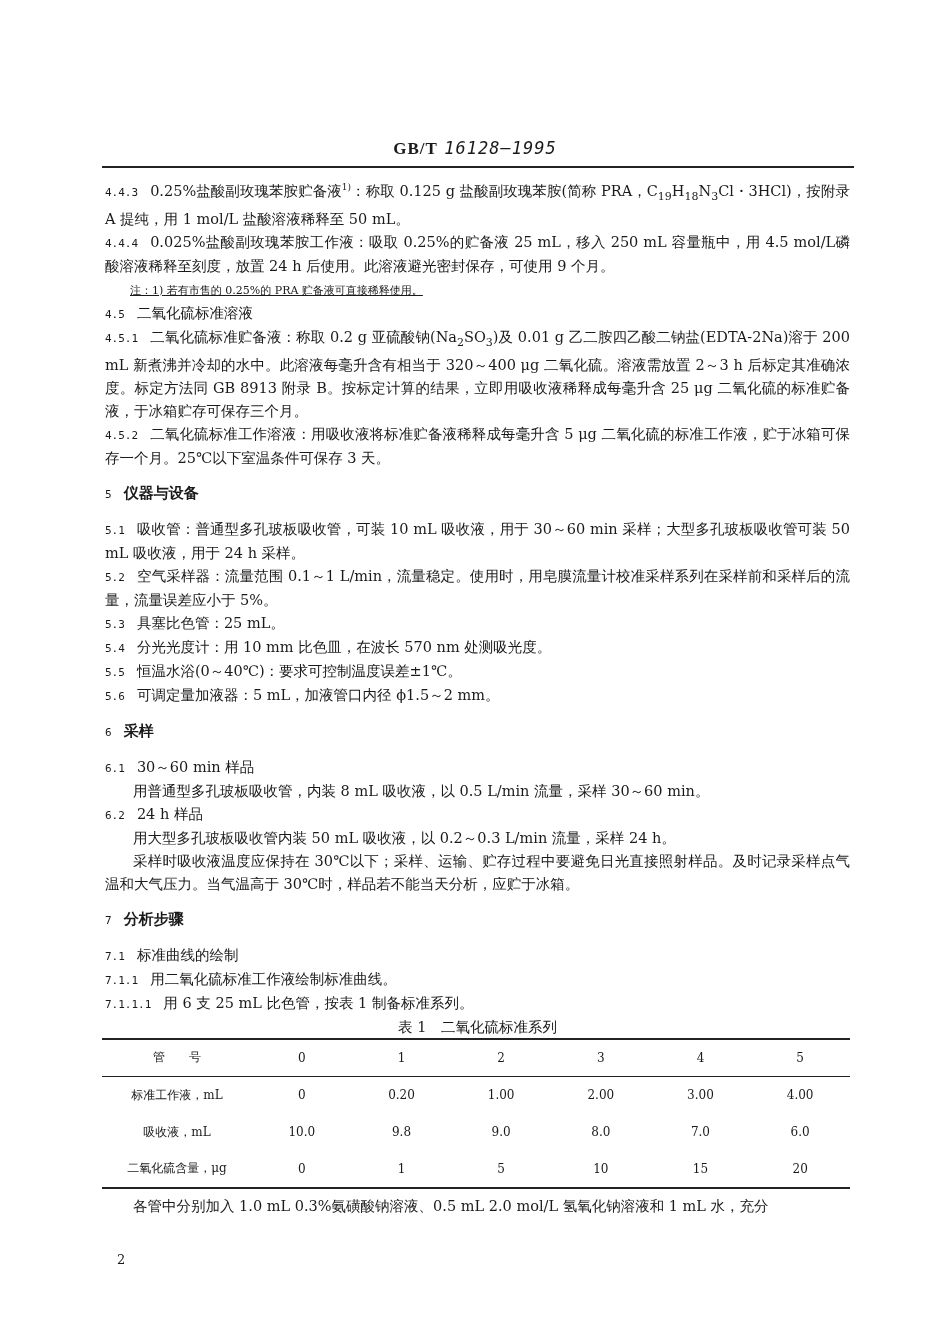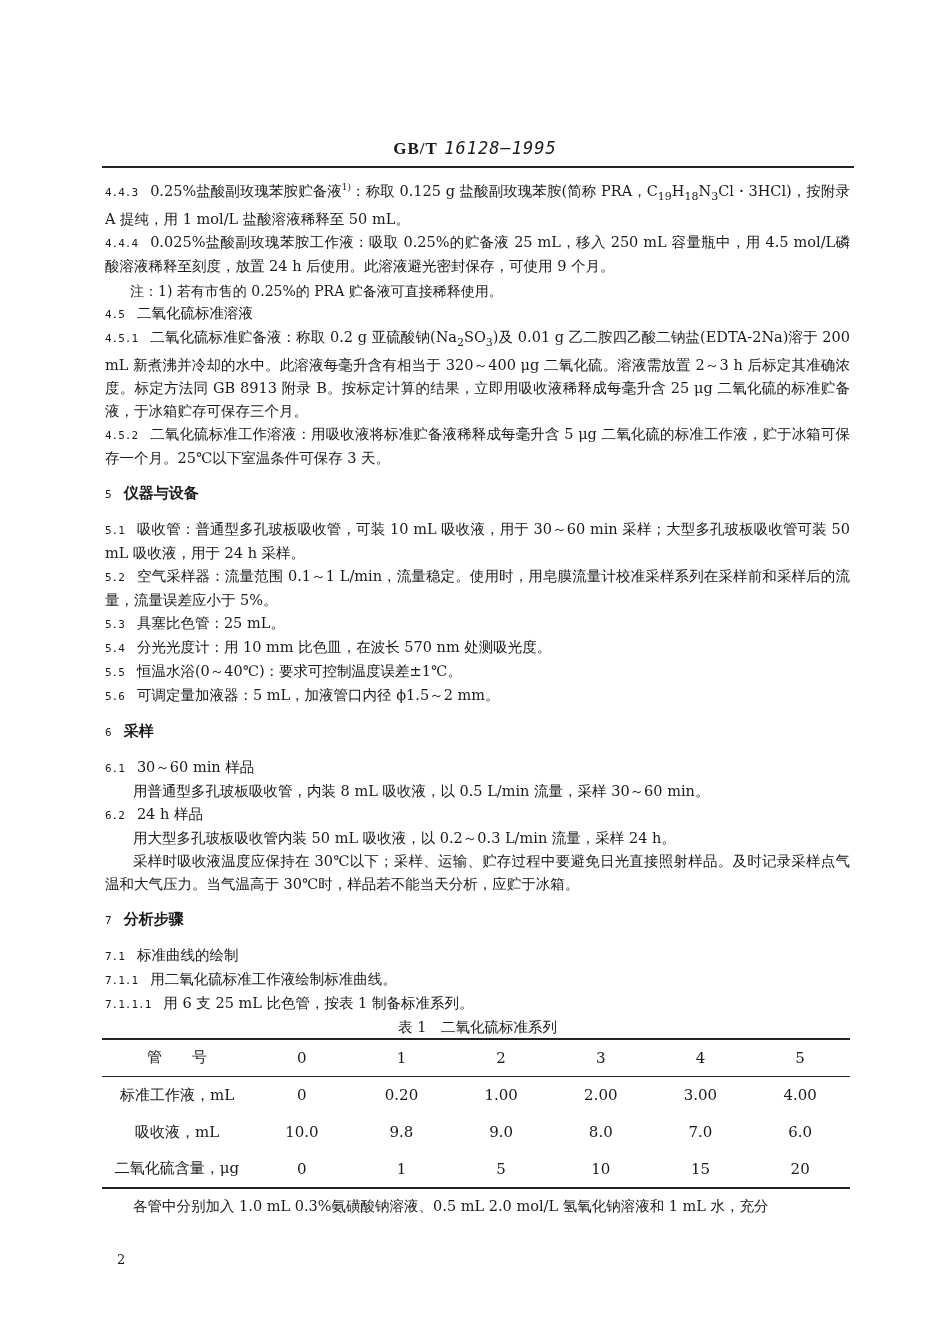--- a/index.html
+++ b/index.html
@@ -15,29 +15,29 @@
   .header-title b { font-family:"Liberation Serif", serif; font-weight:bold;text-align:right; }
   .header-title span.num { font-family:"DejaVu Sans Mono", monospace; font-size:17px;font-style:italic; }
   .header-rule {
     position:absolute; top:166px; left:102px; width:752px; height:0;
     border-top:2px solid #222;
   }
   .content { position:absolute; left:105px; top:176px; width:745px; }
   .p { line-height:23px; margin:0; text-align:justify; word-break:break-all; }
   .num { font-family:"DejaVu Sans Mono", monospace; }
   .secno { font-family:"DejaVu Sans Mono", monospace; font-size:11px; margin-right:12px; }
-  .note { font-size:14px; padding-left:25px; line-height:22px; margin:2px 0 0 0; }
+  .note { font-size:11px; padding-left:25px; line-height:22px; margin:2px 0 0 0;text-decoration:underline; }
   .h1 { font-family:"DejaVu Sans", sans-serif; font-weight:bold; font-size:15px; margin:12px 0 12px 0; line-height:22px; }
   .h1 .secno { font-weight:normal; }
   .indent { text-indent:28px; }
   .table-caption { text-align:center; line-height:22px; margin:0; }
   table.std {
     width:748px; border-collapse:collapse; margin-left:-3px;
     border-top:2px solid #222; border-bottom:2px solid #222;
-    font-size:15px;
+    font-size:12px;
   }
   table.std th, table.std td { text-align:center; font-weight:normal; padding:0; }
   table.std thead tr { height:38px; border-bottom:1px solid #222; }
   table.std tbody tr { height:37px; }
   table.std td.lbl, table.std th.lbl { width:150px; }
   .pagenum { position:absolute; left:117px; top:1252px; font-size:13px; }
   sub { font-size:11px; }
   sup { font-size:9px; }
 </style>
 </head>

